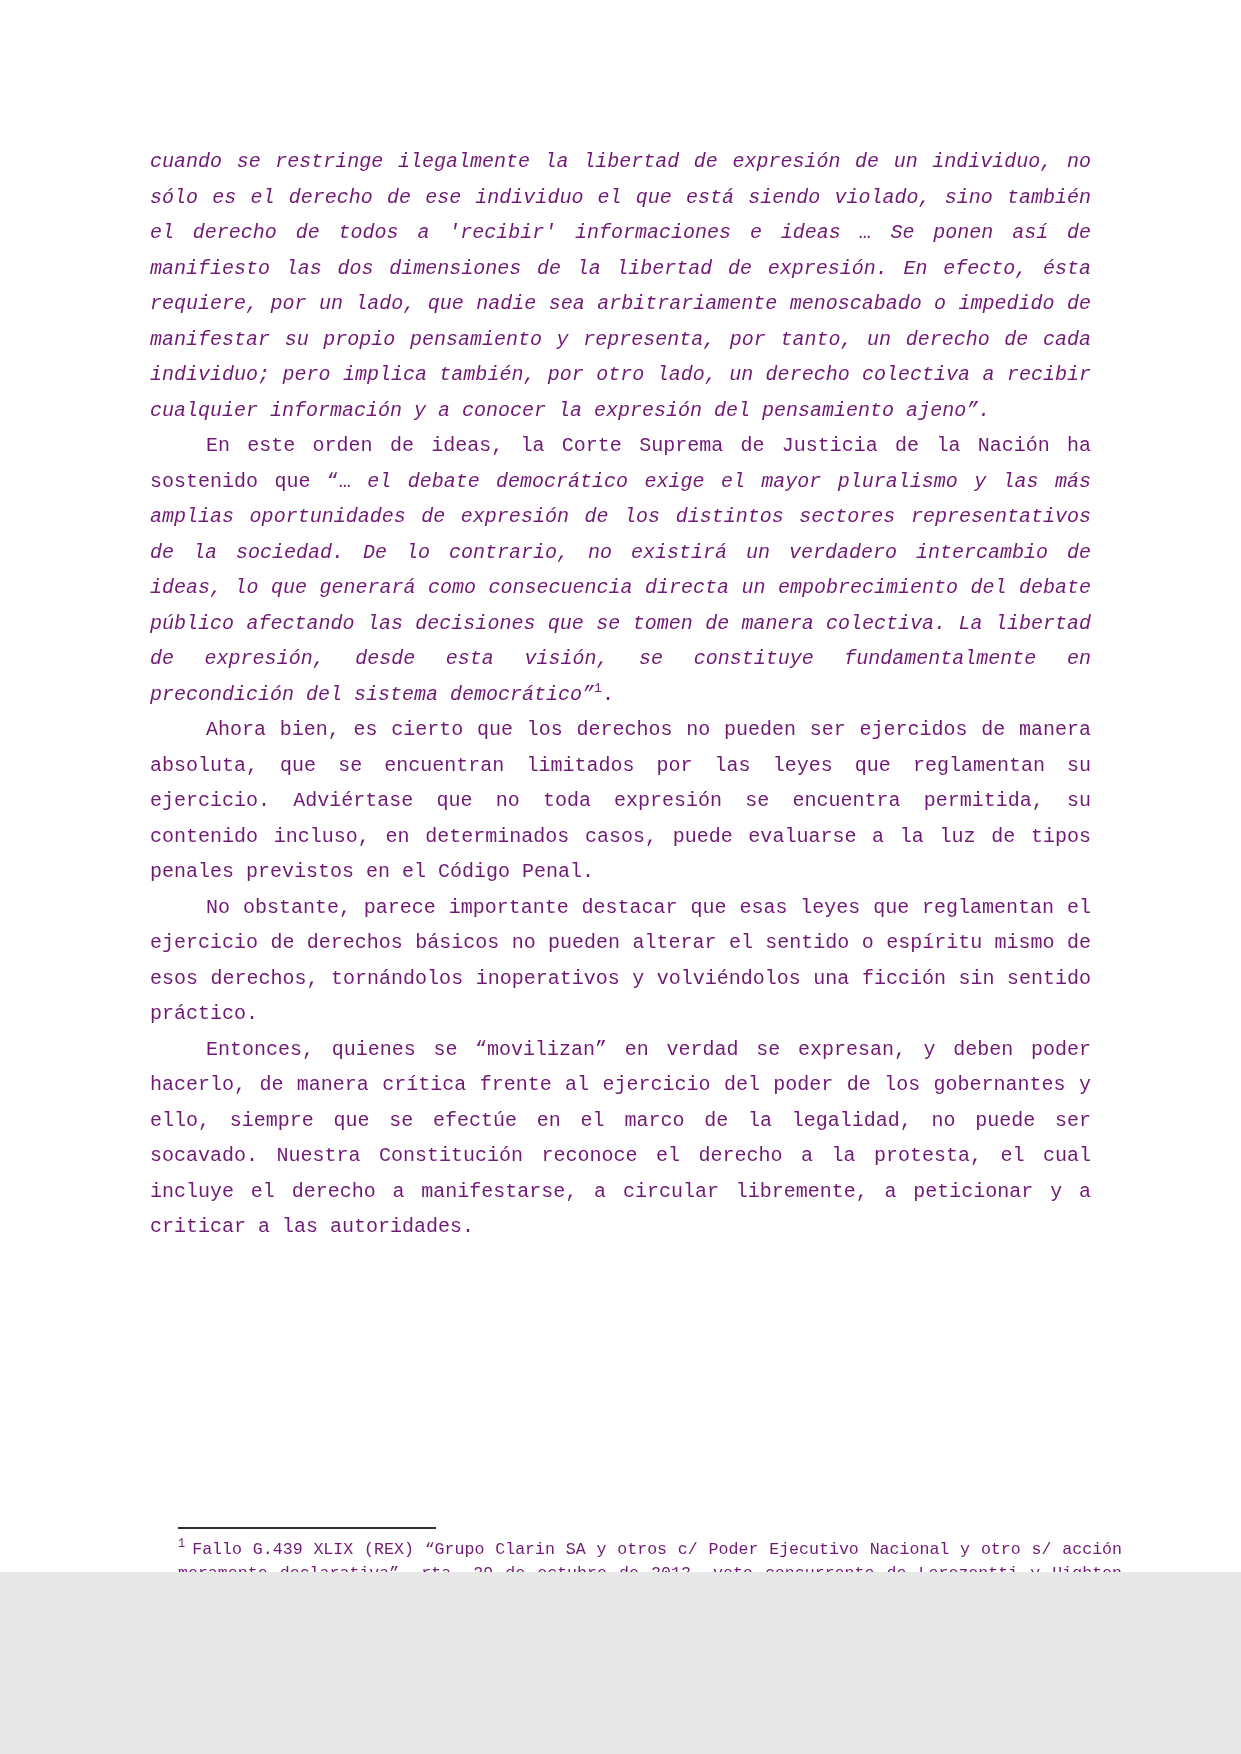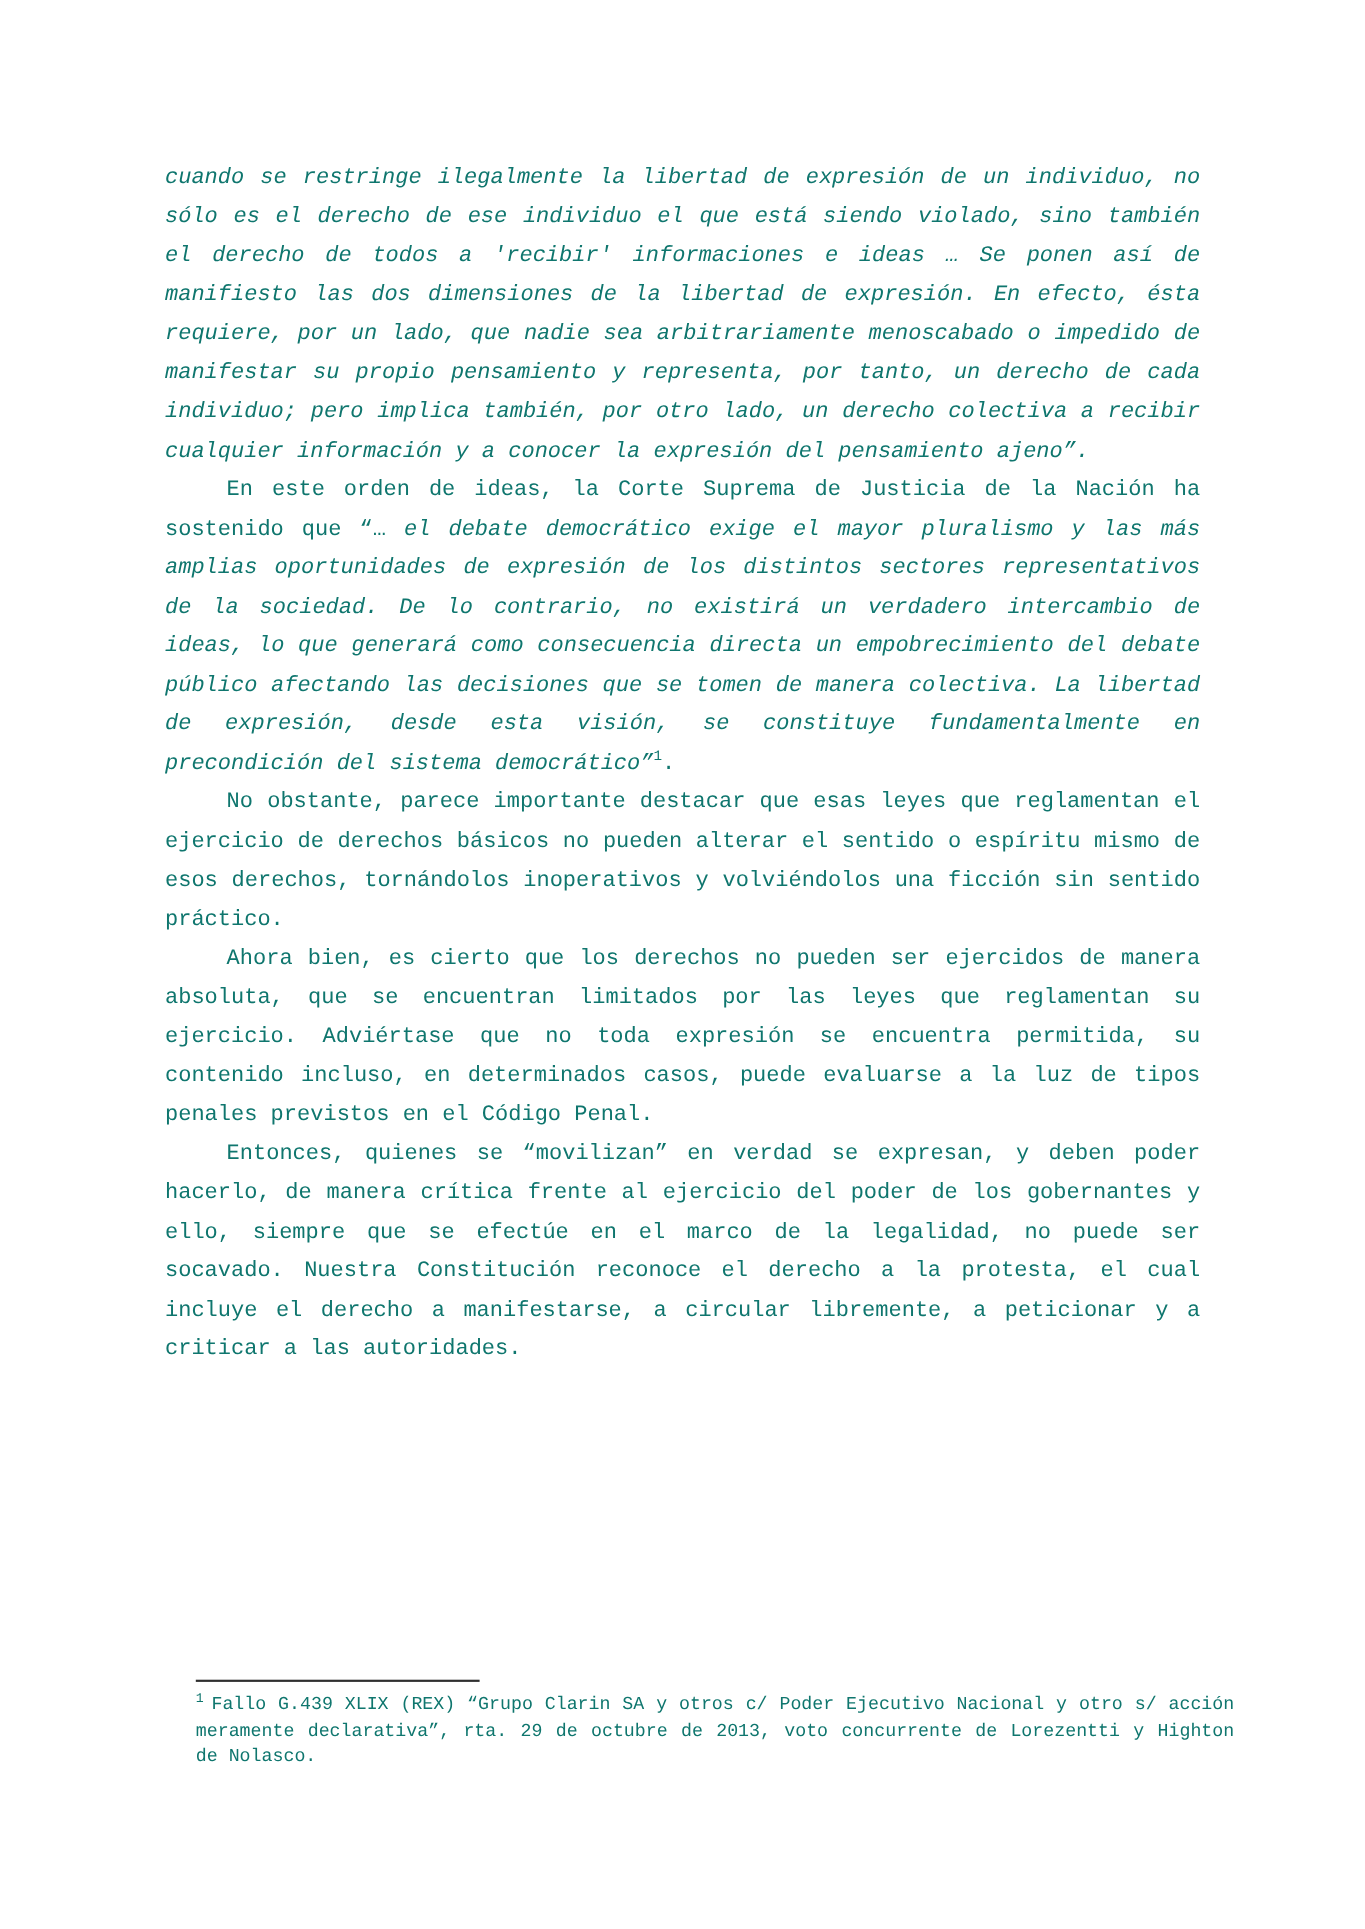--- a/index.html
+++ b/index.html
@@ -3,24 +3,24 @@
 <meta charset="utf-8">
 <style>
   html, body {
     margin: 0;
     padding: 0;
     background: #e8e8e8;
   }
   .page {
     position: relative;
     width: 1241px;
-    height: 1754px;
+    height: 1572px;
     background: #ffffff;
     font-family: "Liberation Mono", "DejaVu Sans Mono", monospace;
-    color: #0f766e;
+    color: #701a75;
     overflow: hidden;
   }
   .content {
     position: absolute;
     left: 150px;
     top: 144px;
     width: 941px;
     font-size: 20px;
     line-height: 35.5px;
     text-align: justify;
@@ -69,22 +69,22 @@
   }
 </style>
 </head>
 <body>
 
 <div class="page">
 
   <div class="content">
       <p class="para"><span class="italic">cuando se restringe ilegalmente la libertad de expresión de un individuo, no sólo es el derecho de ese individuo el que está siendo violado, sino también el derecho de todos a 'recibir' informaciones e ideas … Se ponen así de manifiesto las dos dimensiones de la libertad de expresión. En efecto, ésta requiere, por un lado, que nadie sea arbitrariamente menoscabado o impedido de manifestar su propio pensamiento y representa, por tanto, un derecho de cada individuo; pero implica también, por otro lado, un derecho colectiva a recibir cualquier información y a conocer la expresión del pensamiento ajeno”.</span></p>
       <p class="para indent"><span>En este orden de ideas, la Corte Suprema de Justicia de la Nación ha sostenido que “… </span><span class="italic">el debate democrático exige el mayor pluralismo y las más amplias oportunidades de expresión de los distintos sectores representativos de la sociedad. De lo contrario, no existirá un verdadero intercambio de ideas, lo que generará como consecuencia directa un empobrecimiento del debate público afectando las decisiones que se tomen de manera colectiva. La libertad de expresión, desde esta visión, se constituye fundamentalmente en precondición del sistema democrático”</span><sup class="fn-ref">1</sup><span>.</span></p>
+      <p class="para indent"><span>Ahora bien, es cierto que los derechos no pueden ser ejercidos de manera absoluta, que se encuentran limitados por las leyes que reglamentan su ejercicio. Adviértase que no toda expresión se encuentra permitida, su contenido incluso, en determinados casos, puede evaluarse a la luz de tipos penales previstos en el Código Penal.</span></p>
       <p class="para indent"><span>No obstante, parece importante destacar que esas leyes que reglamentan el ejercicio de derechos básicos no pueden alterar el sentido o espíritu mismo de esos derechos, tornándolos inoperativos y volviéndolos una ficción sin sentido práctico.</span></p>
-      <p class="para indent"><span>Ahora bien, es cierto que los derechos no pueden ser ejercidos de manera absoluta, que se encuentran limitados por las leyes que reglamentan su ejercicio. Adviértase que no toda expresión se encuentra permitida, su contenido incluso, en determinados casos, puede evaluarse a la luz de tipos penales previstos en el Código Penal.</span></p>
       <p class="para indent"><span>Entonces, quienes se “movilizan” en verdad se expresan, y deben poder hacerlo, de manera crítica frente al ejercicio del poder de los gobernantes y ello, siempre que se efectúe en el marco de la legalidad, no puede ser socavado. Nuestra Constitución reconoce el derecho a la protesta, el cual incluye el derecho a manifestarse, a circular libremente, a peticionar y a criticar a las autoridades.</span></p>
     </div>
 
   <div class="footnote-area">
     <div class="fn-rule"></div>
     <p class="fn-text"><sup class="fn-marker">1</sup><span>Fallo G.439 XLIX (REX) “Grupo Clarin SA y otros c/ Poder Ejecutivo Nacional y otro s/ acción meramente declarativa”, rta. 29 de octubre de 2013, voto concurrente de Lorezentti y Highton de Nolasco.</span></p>
   </div>
 
 </div>
 

